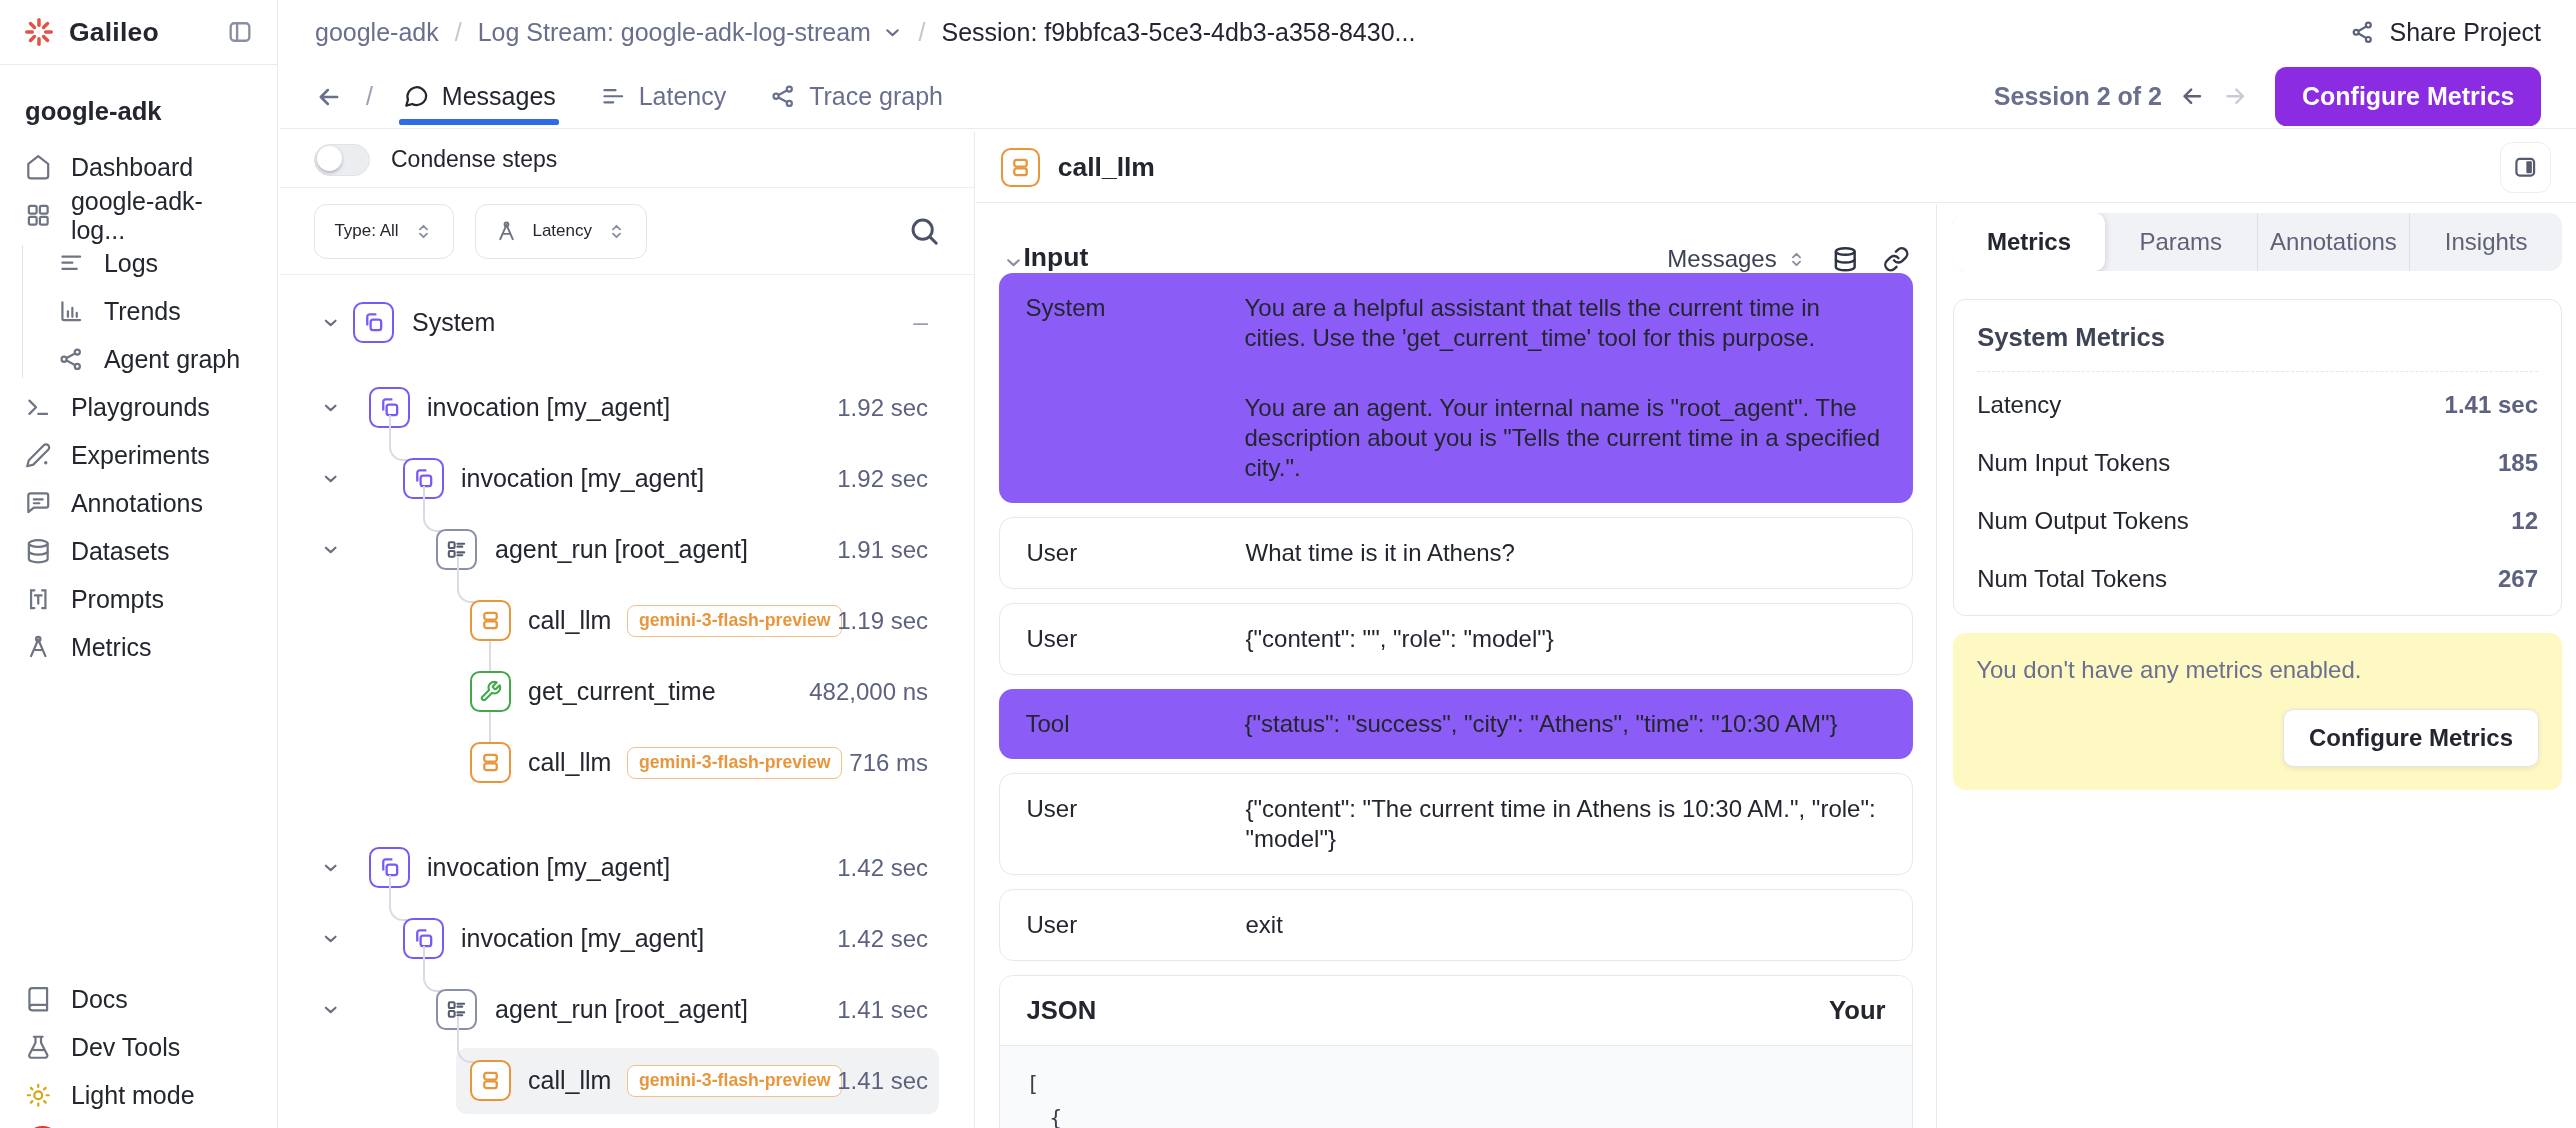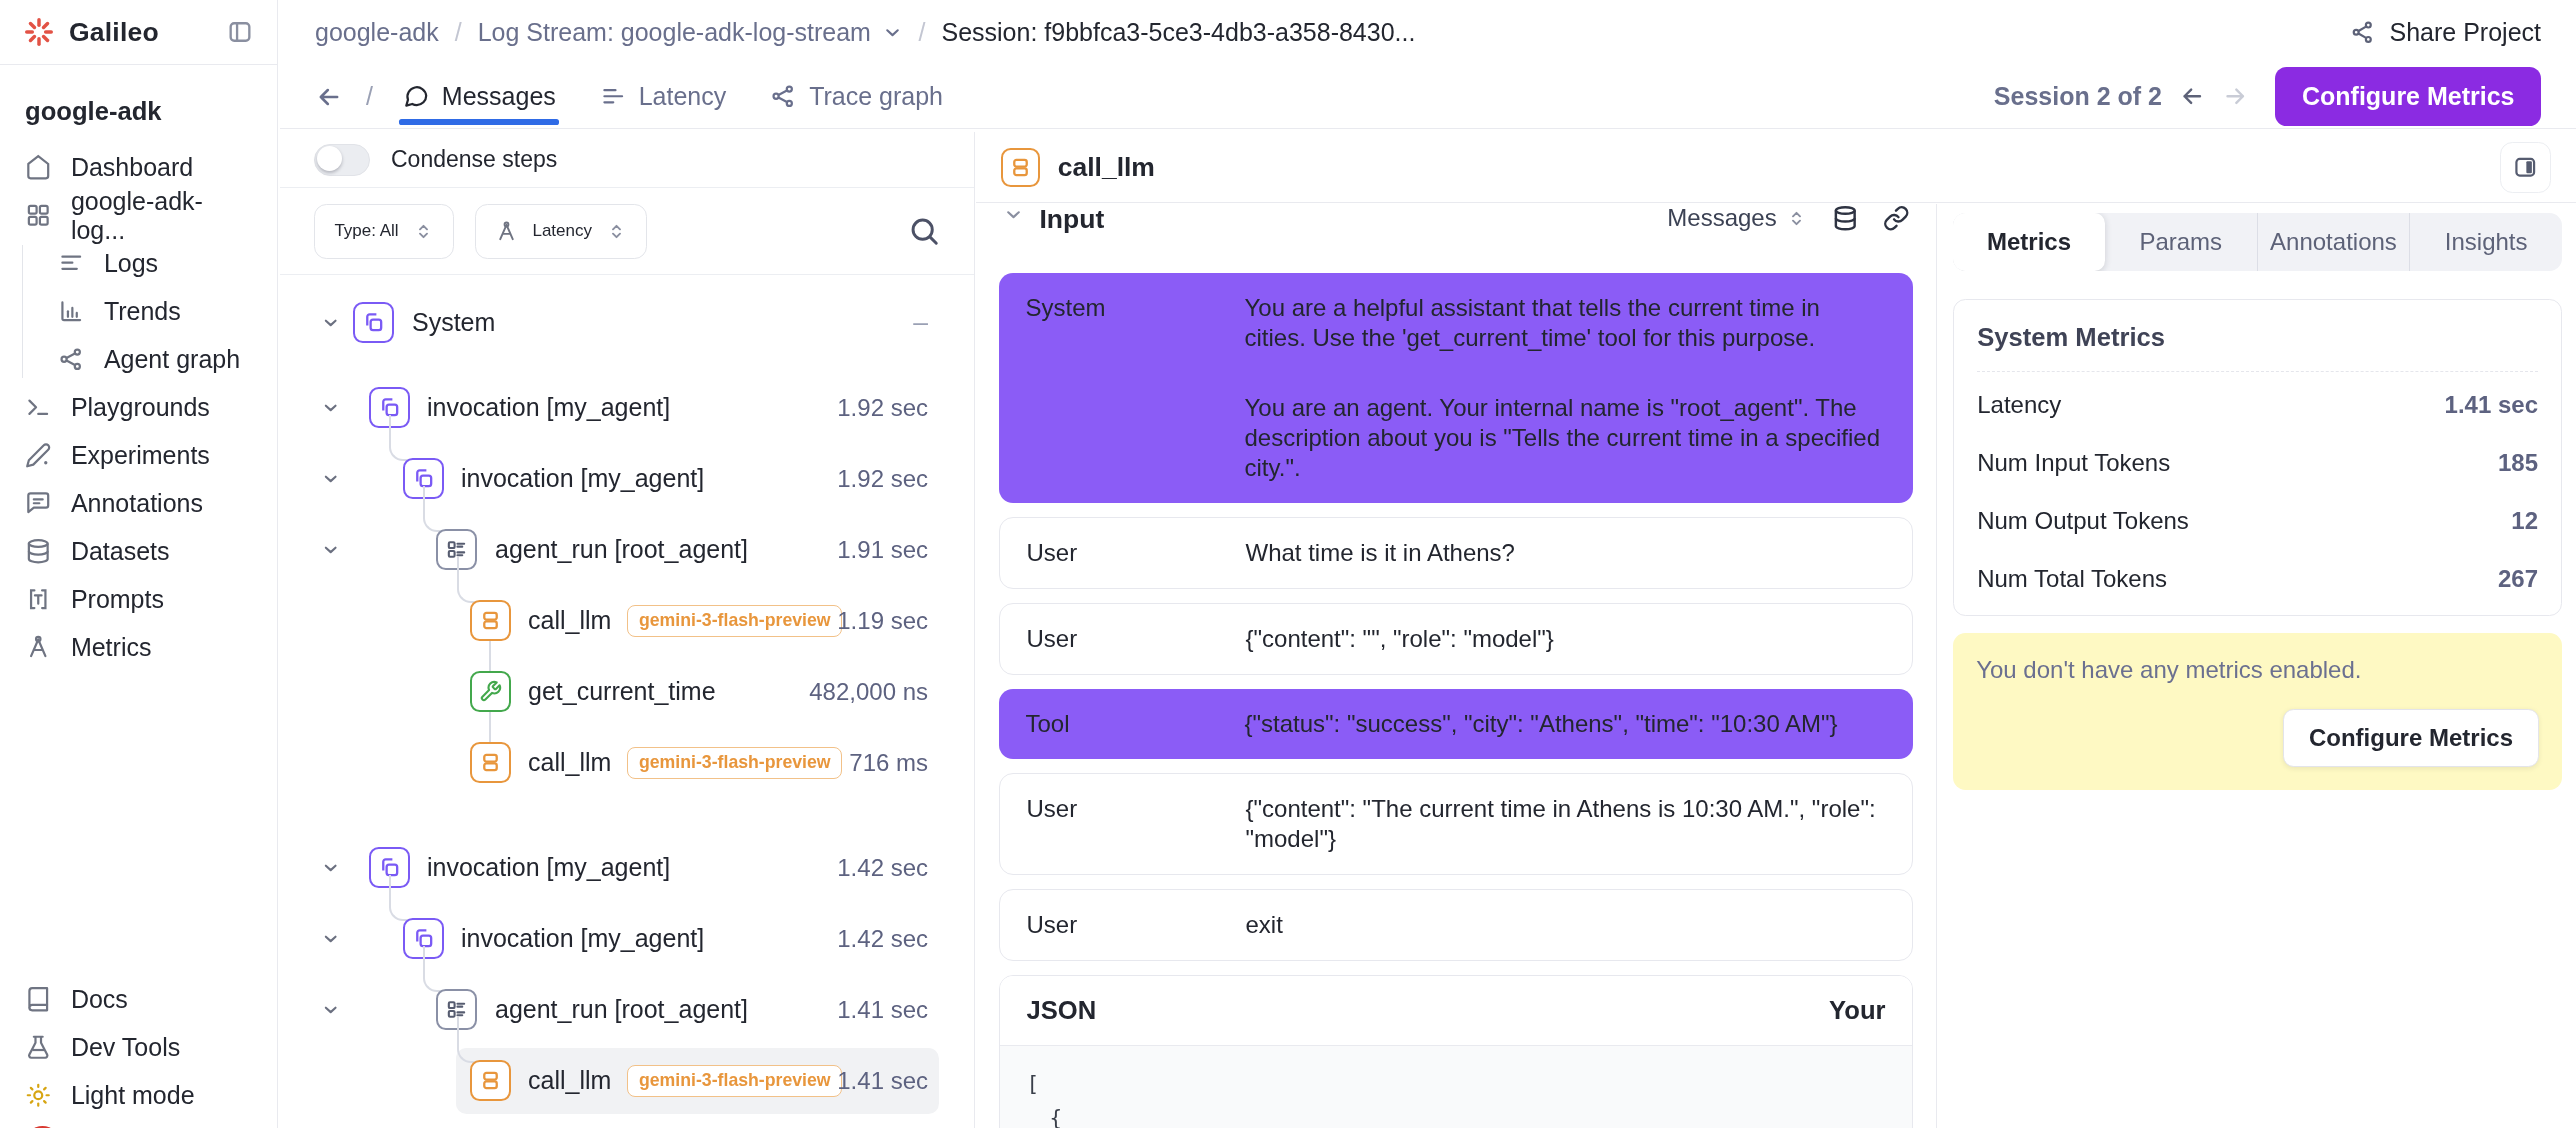--- a/index.html
+++ b/index.html
@@ -80,21 +80,21 @@
   .vline { position:absolute; left:209px; top:-15px; height:30px; border-left:2.6px solid #d9dce4; }
 
   
   .detail-header { position:absolute; left:976px; top:132px; width:1600px; height:71px; border-bottom:1.8px solid #e9eaef; display:flex; align-items:center; padding:0 25px; gap:17.7px; background:#fff; }
   .dh-ico { width:39px; height:39px; border:2.6px solid #e8963c; color:#e8963c; border-radius:9.7px; display:flex; align-items:center; justify-content:center; }
   .dh-title { font-size:26.5px; font-weight:600; }
   .panel-btn { margin-left:auto; width:51px; height:51px; border:1.8px solid #eceef2; border-radius:12.4px; display:flex; align-items:center; justify-content:center; color:#565c70; cursor:pointer; background:#fff; }
 
   
   .detail-main { position:absolute; left:976px; top:204px; width:961px; bottom:0; border-right:1.8px solid #e9eaef; padding:0 23px; overflow:hidden; background:#fff; }
-  .input-row { height:69px; display:flex; align-items:flex-start; gap:16px; padding:0 3.5px; }
+  .input-row { height:69px; display:flex; align-items:flex-end; padding:0 3.5px; }
   .input-row .chev { color:#8a8fa0; cursor:pointer; }
   .input-title { font-size:26.5px; font-weight:700; }
   .input-right { margin-left:auto; display:flex; align-items:center; gap:25px; color:#3c4254; }
   .msg-select { display:flex; align-items:center; gap:8.8px; font-size:24px; cursor:pointer; }
   .msg-select .unfold { color:#8a8fa0; }
   .iconbtn { color:#2e3342; cursor:pointer; }
 
   .msg { display:flex; border-radius:14px; padding:20px 26.5px; font-size:24px; line-height:30px; margin-bottom:14px; }
   .msg .role { width:219px; flex:none; }
   .msg .mtext { max-width:653px; }

